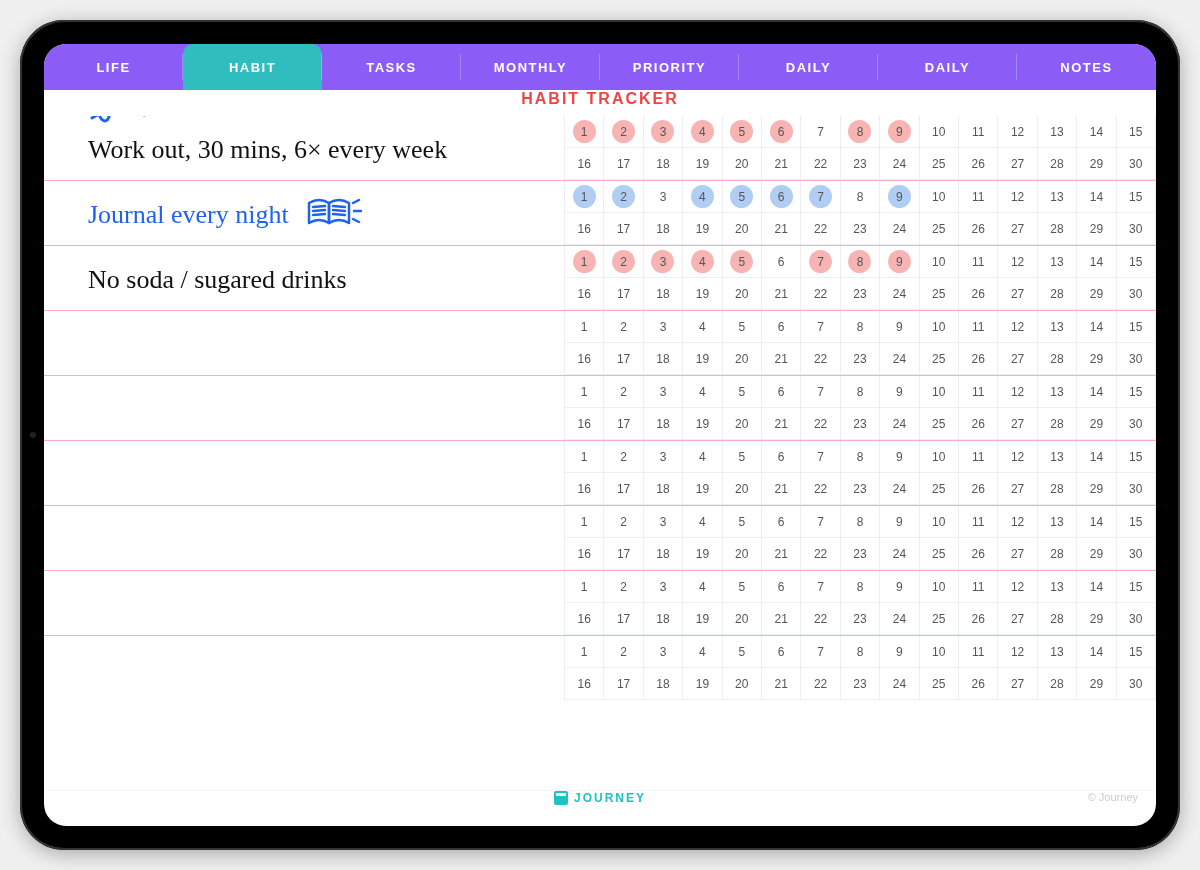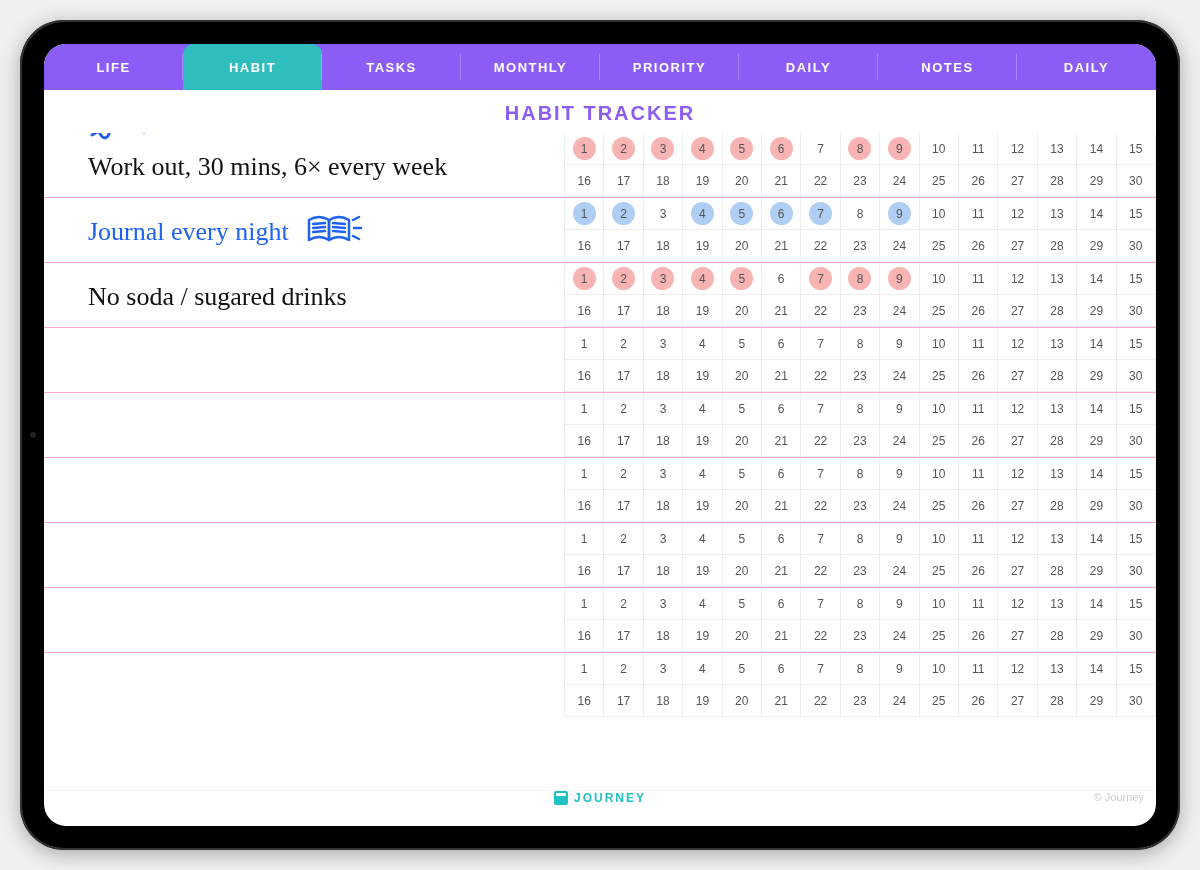--- a/index.html
+++ b/index.html
@@ -67,25 +67,25 @@
     position: absolute;
     left: -1px;
     top: 10px;
     bottom: 10px;
     width: 1px;
     background: rgba(255,255,255,0.25);
   }
   
   .title {
     text-align: center;
-    color: #8b5cf6;
-    font-size: 20px;
+    color: #ef4444;
+    font-size: 16px;
     font-weight: 700;
     letter-spacing: 2px;
-    padding: 12px 0 8px;
+    padding: 0 0 8px;
   }
   
   .content {
     flex: 1;
     overflow: hidden;
     position: relative;
   }
   .rows {
     display: flex;
     flex-direction: column;
@@ -171,21 +171,21 @@
   .footer-brand .logo-icon::after {
     content: "";
     position: absolute;
     top: 2px; left: 2px; right: 2px;
     height: 3px;
     background: #fff;
     border-radius: 1px;
   }
   .footer-copy {
     position: absolute;
-    right: 12px;
+    right: 18px;
     color: #ccc;
     font-size: 11px;
   }
 </style>
 </head>
 <body>
 
 <div class="ipad-frame">
   <div class="ipad-camera"></div>
   <div class="screen">
@@ -203,24 +203,24 @@
         <div class="tab">
           <span>MONTHLY</span>
         </div>
         <div class="tab">
           <span>PRIORITY</span>
         </div>
         <div class="tab">
           <span>DAILY</span>
         </div>
         <div class="tab">
-          <span>NOTES</span>
+          <span>DAILY</span>
         </div>
         <div class="tab">
-          <span>DAILY</span>
+          <span>NOTES</span>
         </div>
       </div>
 
     <div class="title">HABIT TRACKER</div>
 
     <div class="content">
       <div class="rows" id="rows">
           <div class="habit-row">
             <div class="habit-label">
               <span class="doodle" style="position: absolute; top: -24px; left: 44px;"><svg width="60" height="34" viewBox="0 0 60 34">

